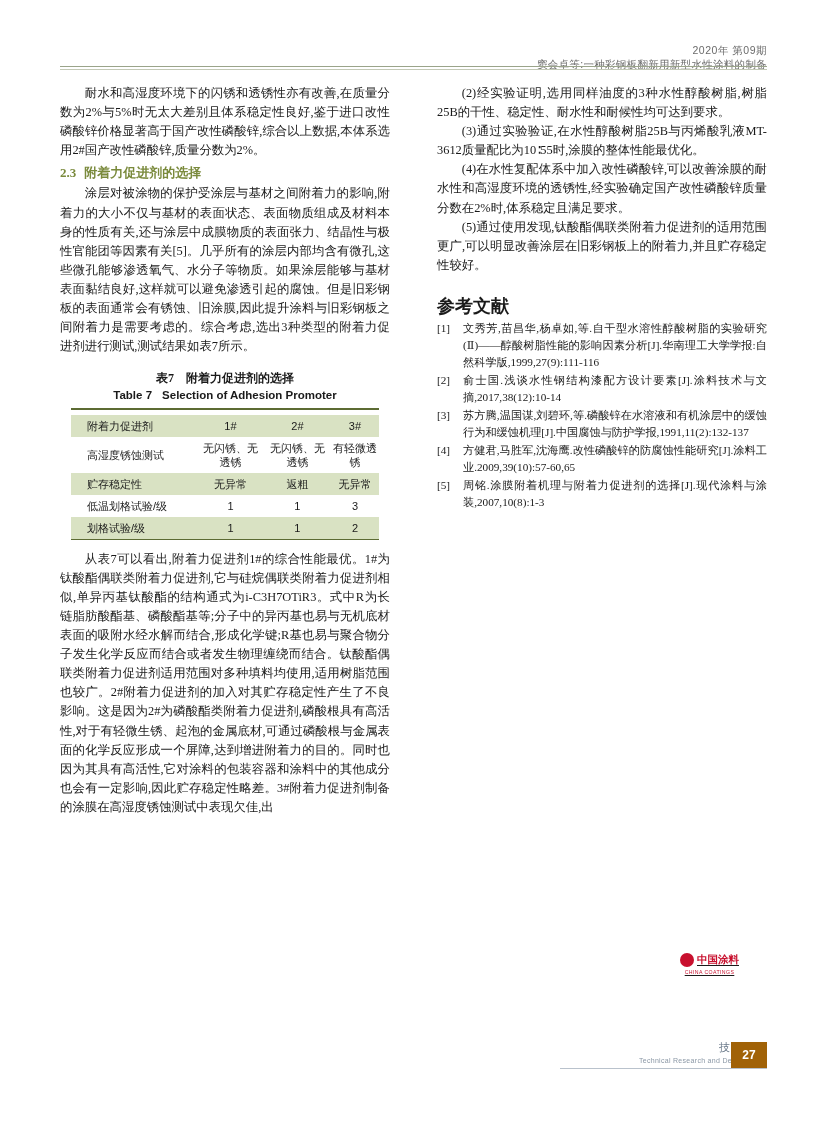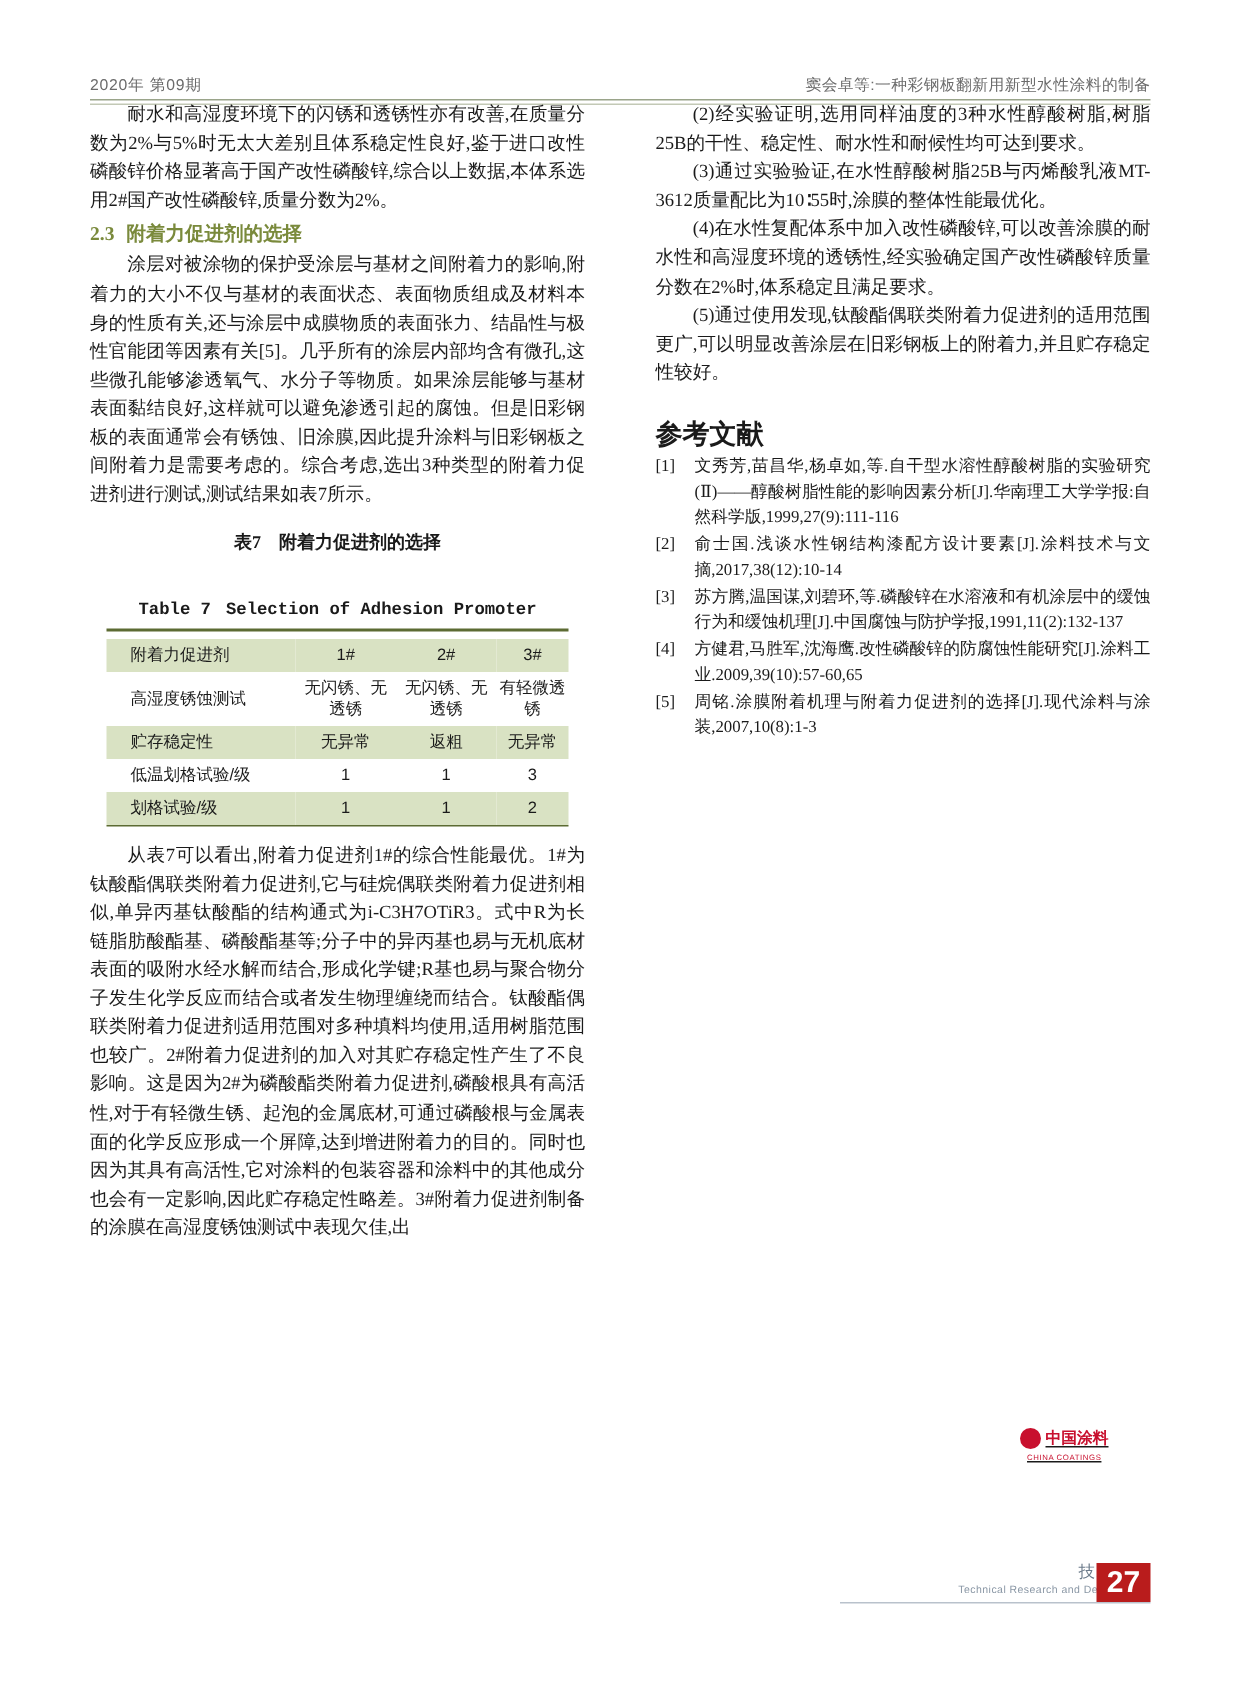--- a/index.html
+++ b/index.html
@@ -24,39 +24,40 @@
   .header {
     position: absolute;
     left: 60px; top: 44px; width: 707px;
     height: 20px;
     display: flex;
     justify-content: space-between;
     align-items: flex-end;
     font-size: 10.5px;
     color: #6b6b6b;
     font-family: "Liberation Sans", sans-serif;
+    flex-direction: column;
   }
   .header .hl { letter-spacing: .5px; }
   .header .hr { letter-spacing: .3px; }
   .header-rule {
     position: absolute;
     left: 60px; top: 66px; width: 707px;
     height: 1px;
     background: #9aa48a;
   }
   .header-rule2 {
     position: absolute;
     left: 60px; top: 68.5px; width: 707px;
     height: 0.8px;
     background: #c3c9b6;
   }
   
   .col {
     position: absolute;
-    top: 67px;
+    top: 84px;
     width: 330px;
     font-size: 12.4px;
     line-height: 19.1px;
     text-align: justify;
     text-justify: inter-ideograph;
   }
   .col.left { left: 60px; }
   .col.right { left: 437px; }
   p { margin: 0; }
   .ind { text-indent: 2em; }
@@ -80,23 +81,22 @@
   
   .tbl-wrap { margin: 14px 0 10px 0; }
   .tbl-cap {
     text-align: center;
     font-size: 12px;
     font-weight: bold;
     line-height: 17px;
   }
   .tbl-cap .cn .t { margin-right: 12px; }
   .tbl-cap .en {
-    font-family: Liberation Mono, monospace;
+    font-family: Liberation Sans, sans-serif;
     font-size: 11.5px;
-    margin-top: 28px;
   }
   .tbl-cap .en .t { margin-right: 10px; }
   table.data {
     border-collapse: collapse;
     width: 308px;
     margin: 5px auto 0 auto;
     font-size: 11px;
     font-family: "Liberation Sans", sans-serif;
   }
   table.data td {
@@ -176,24 +176,24 @@
   .footer .fen {
     font-size: 7px;
     color: #8a97a5;
     letter-spacing: .3px;
     margin-top: 2px;
   }
   .pagenum {
     position: absolute;
     left: 731px; top: 1042px;
     width: 36px; height: 26px;
-    background: #b91c1c;
+    background: #a16207;
     color: #fff;
     font-family: "Liberation Sans", sans-serif;
-    font-size: 20px;
+    font-size: 12px;
     font-weight: bold;
     display: flex;
     align-items: center;
     justify-content: center;
   }
   .foot-rule {
     position: absolute;
     left: 560px; top: 1068px; width: 207px;
     height: 1px; background: #b9c2cc;
   }

